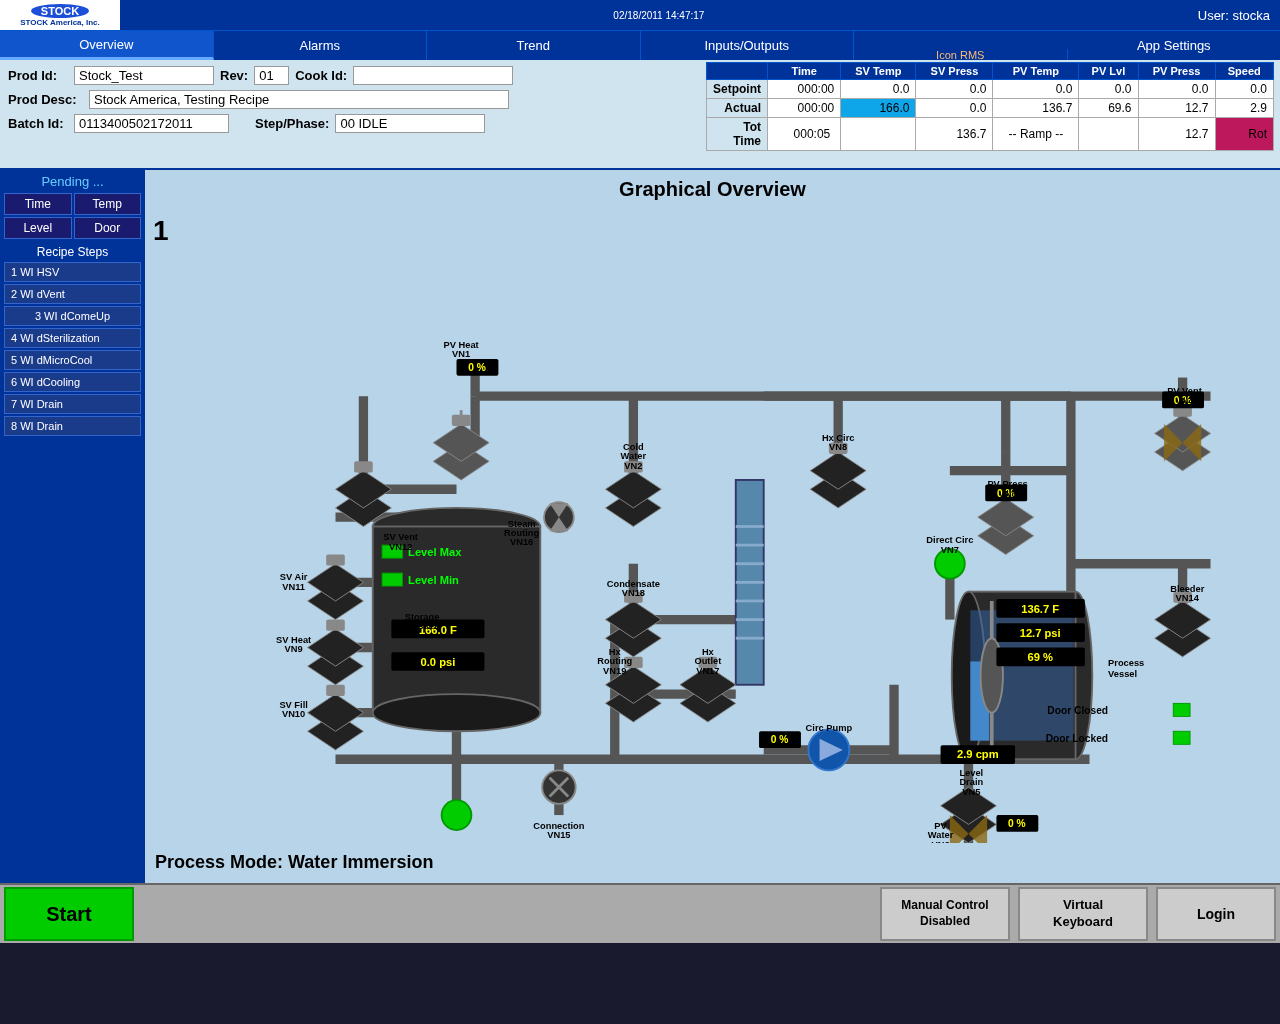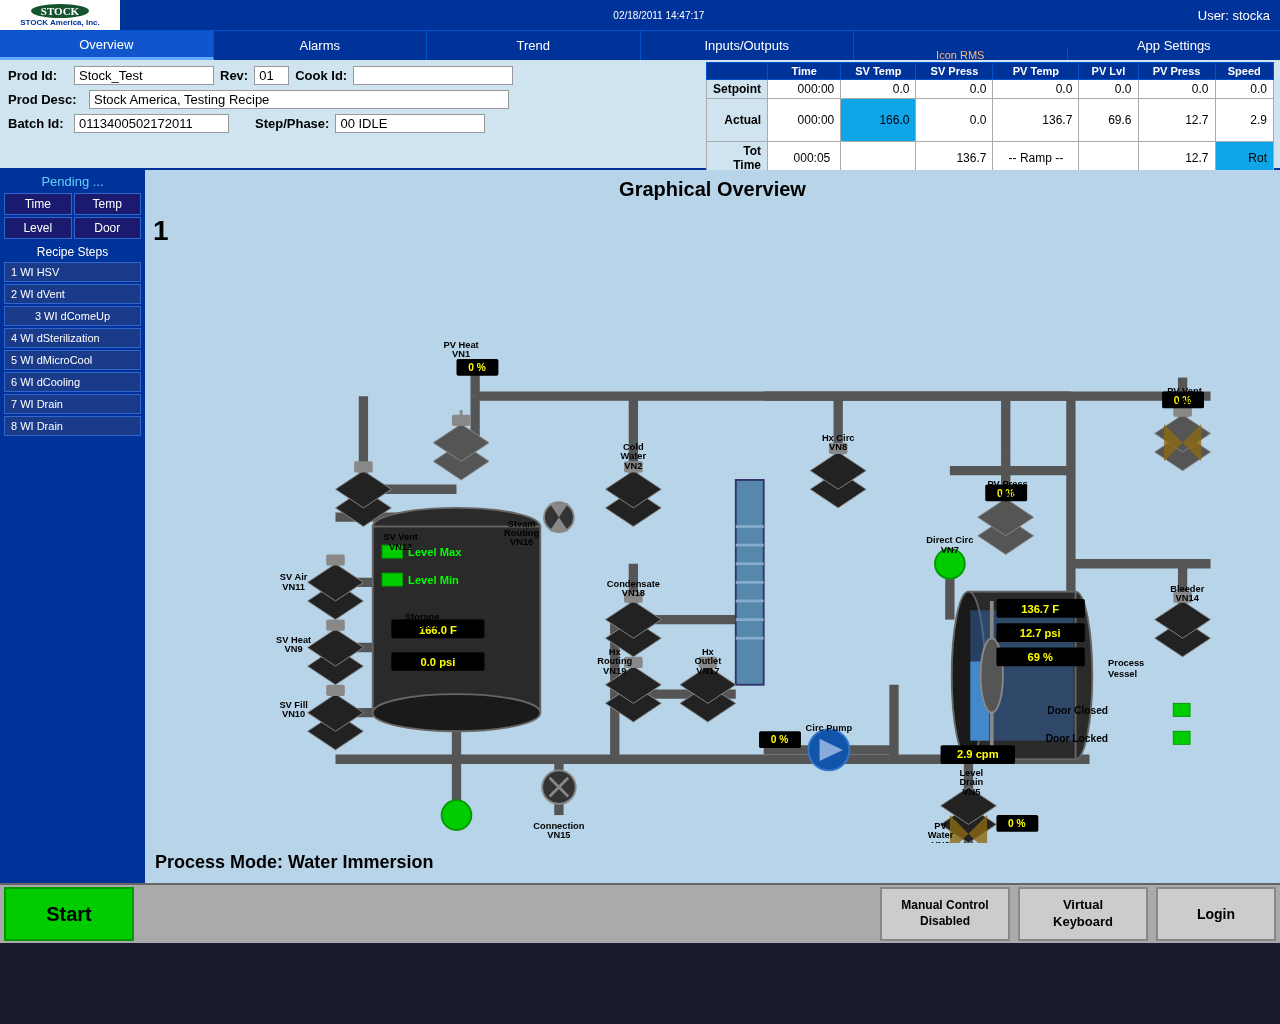--- a/index.html
+++ b/index.html
@@ -3,21 +3,21 @@
   <meta charset="utf-8">
   <style>
     * { box-sizing: border-box; margin: 0; padding: 0; }
     body { width: 1280px; height: 1024px; background: #1a1a2e; font-family: Arial, sans-serif; overflow: hidden; }
   </style>
 </head>
 <body>
 
 <div style="display:flex; align-items:center; background:#003399; height:30px;">
   <div style="width:120px; display:flex; flex-direction:column; align-items:center; justify-content:center; background:#fff; height:30px; padding:2px 4px;">
-    <div style="background:#14532d; color:#fff; font-weight:bold; font-size:11px; border-radius:50%; padding:1px 10px;font-family:Liberation Serif, serif;">STOCK</div>
+    <div style="background:#1d4ed8; color:#fff; font-weight:bold; font-size:11px; border-radius:50%; padding:1px 10px;">STOCK</div>
     <div style="font-size:8px; color:#003399; font-weight:bold;">STOCK America, Inc.</div>
   </div>
   <div style="color:#fff; font-size:10px; flex:1; text-align:center;">02/18/2011 14:47:17</div>
   <div style="color:#fff; font-size:13px; padding-right:10px;">User: stocka</div>
 </div>
 
 <div style="display:flex; background:#003399; height:30px; border-top:1px solid #0055cc;">
   <div style="flex:1; display:flex; align-items:center; justify-content:center; color:#fff; font-size:13px; cursor:pointer; border-right:1px solid #0055cc; background:#1155cc; border-bottom:3px solid #66aaff;">
     <span>Overview</span>
   </div>
@@ -78,38 +78,38 @@
           <td style="background:#d0e4f0; font-weight:bold; text-align:right; font-size:12px; border:1px solid #aaa; padding:2px 6px;">Setpoint</td>
           <td style="text-align:right; padding:2px 6px; border:1px solid #aaa; background:#fff; font-size:12px;">000:00</td>
           <td style="text-align:right; padding:2px 6px; border:1px solid #aaa; background:#fff; font-size:12px;">0.0</td>
           <td style="text-align:right; padding:2px 6px; border:1px solid #aaa; background:#fff; font-size:12px;">0.0</td>
           <td style="text-align:right; padding:2px 6px; border:1px solid #aaa; background:#fff; font-size:12px;">0.0</td>
           <td style="text-align:right; padding:2px 6px; border:1px solid #aaa; background:#fff; font-size:12px;">0.0</td>
           <td style="text-align:right; padding:2px 6px; border:1px solid #aaa; background:#fff; font-size:12px;">0.0</td>
           <td style="text-align:right; padding:2px 6px; border:1px solid #aaa; background:#fff; font-size:12px;">0.0</td>
         </tr>
         <tr>
-          <td style="background:#d0e4f0; font-weight:bold; text-align:right; font-size:12px; border:1px solid #aaa; padding:14px 6px;">Actual</td>
+          <td style="background:#d0e4f0; font-weight:bold; text-align:right; font-size:12px; border:1px solid #aaa; padding:2px 6px;">Actual</td>
           <td style="text-align:right; padding:2px 6px; border:1px solid #aaa; background:#fff; font-size:12px;">000:00</td>
           <td style="text-align:right; padding:2px 6px; border:1px solid #aaa; background:#0ea5e9; font-size:12px;">166.0</td>
           <td style="text-align:right; padding:2px 6px; border:1px solid #aaa; background:#fff; font-size:12px;">0.0</td>
           <td style="text-align:right; padding:2px 6px; border:1px solid #aaa; background:#fff; font-size:12px;">136.7</td>
           <td style="text-align:right; padding:2px 6px; border:1px solid #aaa; background:#fff; font-size:12px;">69.6</td>
           <td style="text-align:right; padding:2px 6px; border:1px solid #aaa; background:#fff; font-size:12px;">12.7</td>
           <td style="text-align:right; padding:2px 6px; border:1px solid #aaa; background:#fff; font-size:12px;">2.9</td>
         </tr>
         <tr>
           <td style="background:#d0e4f0; font-weight:bold; text-align:right; font-size:12px; border:1px solid #aaa; padding:2px 6px;">Tot Time</td>
           <td style="text-align:right; padding:2px 10px; border:1px solid #aaa; background:#fff; font-size:12px;">000:05</td>
           <td style="text-align:right; padding:2px 6px; border:1px solid #aaa; background:#fff; font-size:12px;"></td>
           <td style="text-align:right; padding:2px 6px; border:1px solid #aaa; background:#fff; font-size:12px;">136.7</td>
           <td style="text-align:center; padding:2px 6px; border:1px solid #aaa; background:#fff; font-size:12px;">-- Ramp --</td>
           <td style="text-align:right; padding:2px 6px; border:1px solid #aaa; background:#fff; font-size:12px;"></td>
           <td style="text-align:right; padding:2px 6px; border:1px solid #aaa; background:#fff; font-size:12px;">12.7</td>
-          <td style="text-align:right; padding:2px 6px; border:1px solid #aaa; background:#0ea5e9; font-size:12px;">Rot</td>
+          <td style="text-align:right; padding:2px 6px; border:1px solid #aaa; background:#be185d; font-size:12px;">Rot</td>
         </tr>
       </tbody>
     </table>
   </div>
 </div>
 
 <div style="display:flex; height:713px;">
 
   <div style="width:145px; background:#003399; display:flex; flex-direction:column; padding:4px;">
     <div style="color:#66ccff; font-size:13px; text-align:center; margin-bottom:4px;">Pending ...</div>

